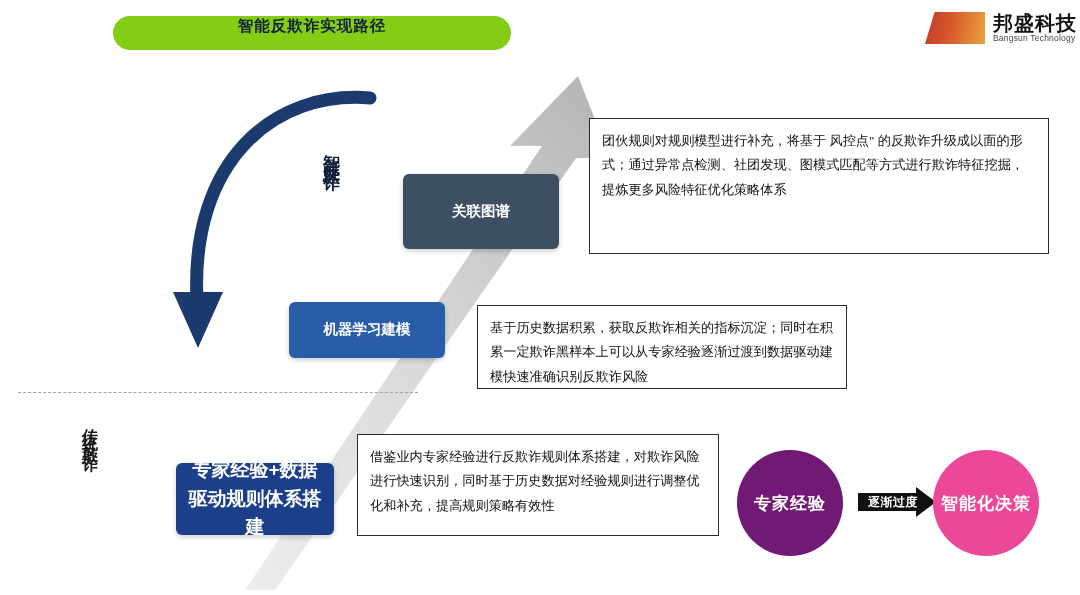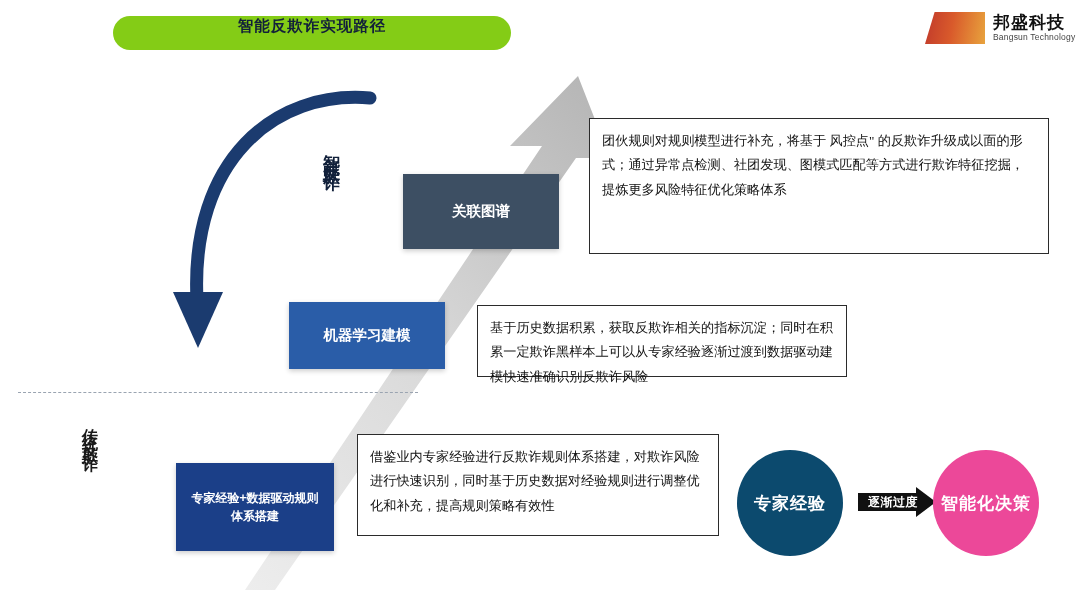--- a/index.html
+++ b/index.html
@@ -103,21 +103,21 @@
     height: 32px;
     background: linear-gradient(100deg, #c0392b 0%, #d95a2b 45%, #e8a33d 100%);
     clip-path: polygon(0 100%, 16% 0, 100% 0, 100% 100%);
   }
   .bangsun-names {
     display: flex;
     flex-direction: column;
     line-height: 1.1;
   }
   .bangsun-cn {
-    font-size: 17px;
+    font-size: 20px;
     font-weight: bold;
     color: #111111;
     letter-spacing: 1px;
   }
   .bangsun-en {
     font-size: 8.5px;
     color: #444444;
     letter-spacing: 0.2px;
   }
 
@@ -166,21 +166,21 @@
     position: absolute;
     left: 155px;
     top: 80px;
     width: 250px;
     height: 290px;
   }
 
   
   .stage-box {
     position: absolute;
-    border-radius: 0;
+    border-radius: 6px;
     display: flex;
     align-items: center;
     justify-content: center;
     text-align: center;
     color: #ffffff;
     font-size: 14.5px;
     font-weight: bold;
     line-height: 1.5;
     box-shadow: 0 2px 5px rgba(0,0,0,0.2);
     padding: 0 10px;
@@ -190,30 +190,30 @@
     left: 403px;
     top: 174px;
     width: 156px;
     height: 75px;
     background: #3d4f63;
   }
   .stage-ml {
     left: 289px;
     top: 302px;
     width: 156px;
-    height: 67px;
+    height: 56px;
     background: #2a5da8;
   }
   .stage-rule {
     left: 176px;
     top: 463px;
     width: 158px;
-    height: 88px;
+    height: 72px;
     background: #1b3f88;
-    font-size: 12px;
+    font-size: 19px;
   }
 
   
   .desc-box {
     position: absolute;
     border: 1px solid #2b2b2b;
     background: #ffffff;
     box-sizing: border-box;
     color: #111111;
     font-size: 13.2px;
@@ -224,21 +224,21 @@
   .desc-graph {
     left: 589px;
     top: 118px;
     width: 460px;
     height: 136px;
   }
   .desc-ml {
     left: 477px;
     top: 305px;
     width: 370px;
-    height: 72px;
+    height: 84px;
   }
   .desc-rule {
     left: 357px;
     top: 434px;
     width: 362px;
     height: 102px;
   }
 
   
   .circle {
@@ -250,21 +250,21 @@
     color: #ffffff;
     font-weight: bold;
     font-size: 17px;
     letter-spacing: 1px;
   }
   .circle-expert {
     left: 737px;
     top: 450px;
     width: 106px;
     height: 106px;
-    background: #0c4a6e;
+    background: #701a75;
   }
   .circle-decision {
     left: 933px;
     top: 450px;
     width: 106px;
     height: 106px;
     background: #ec4899;
   }
 
   

